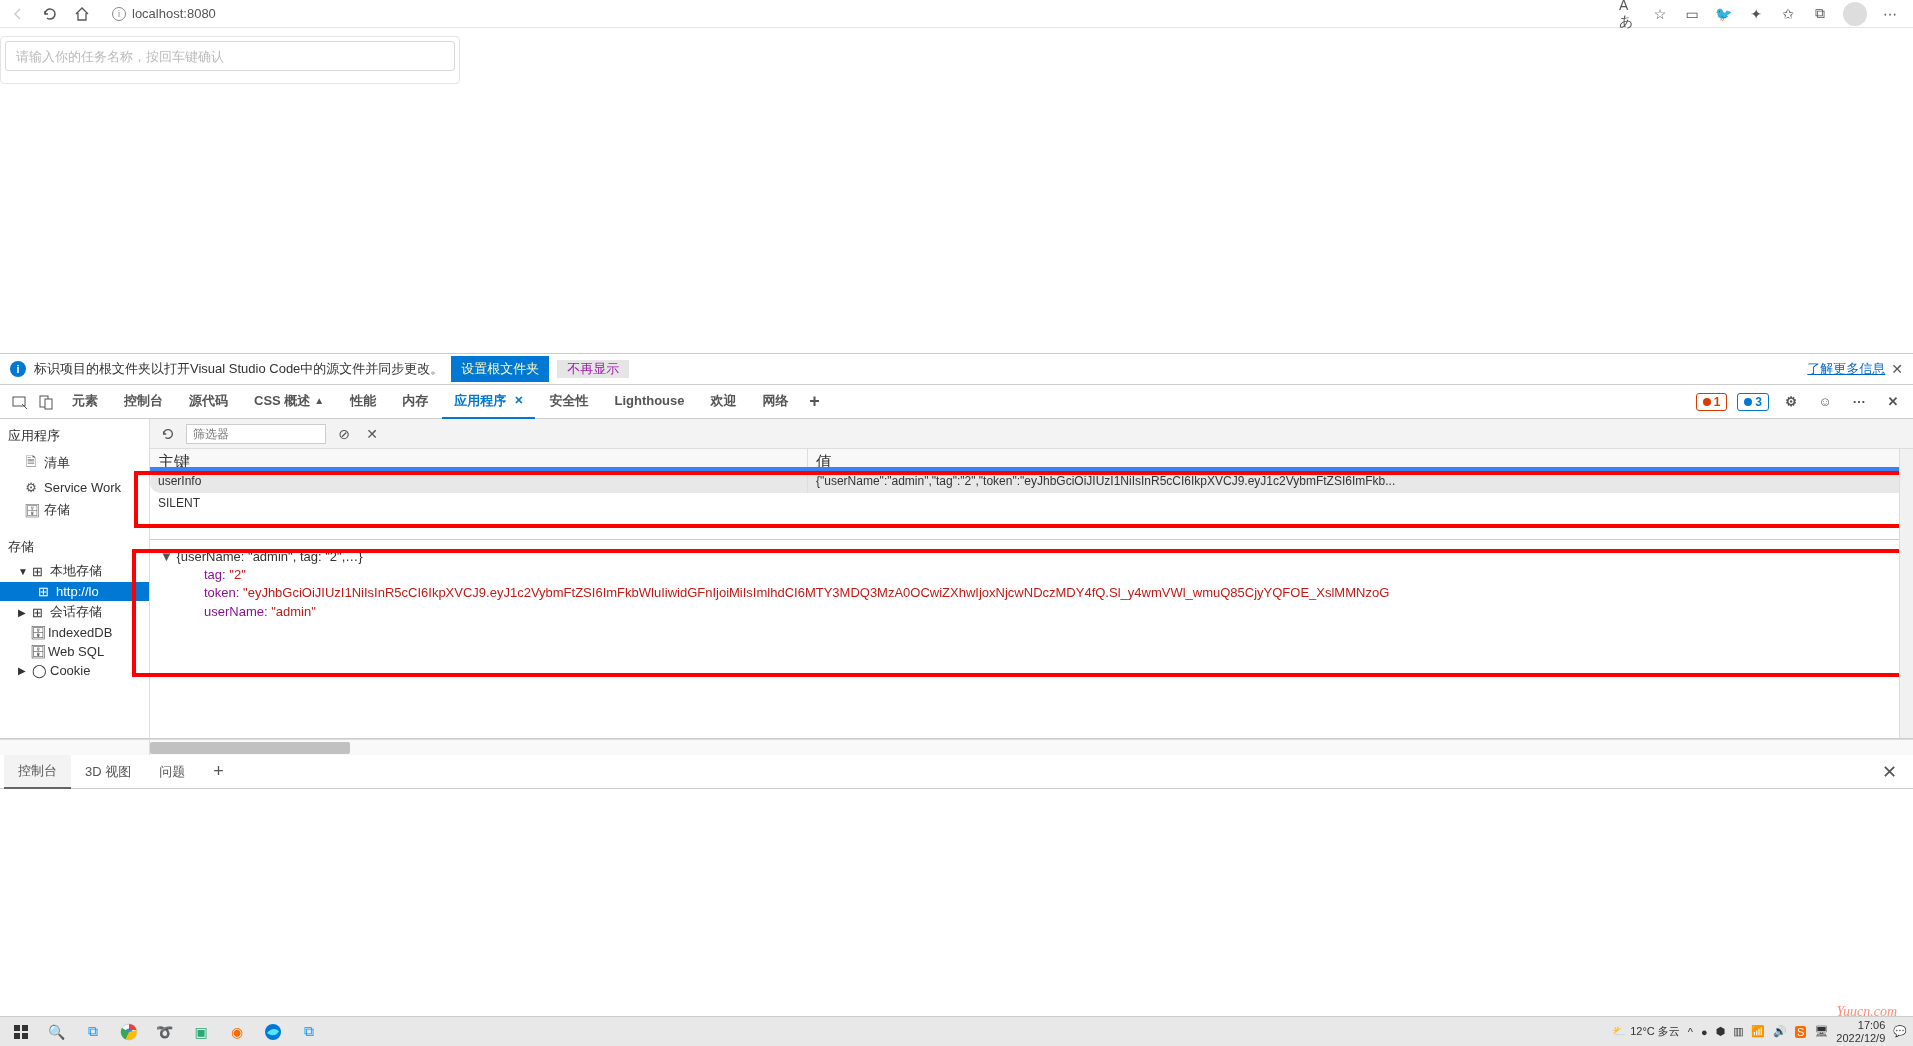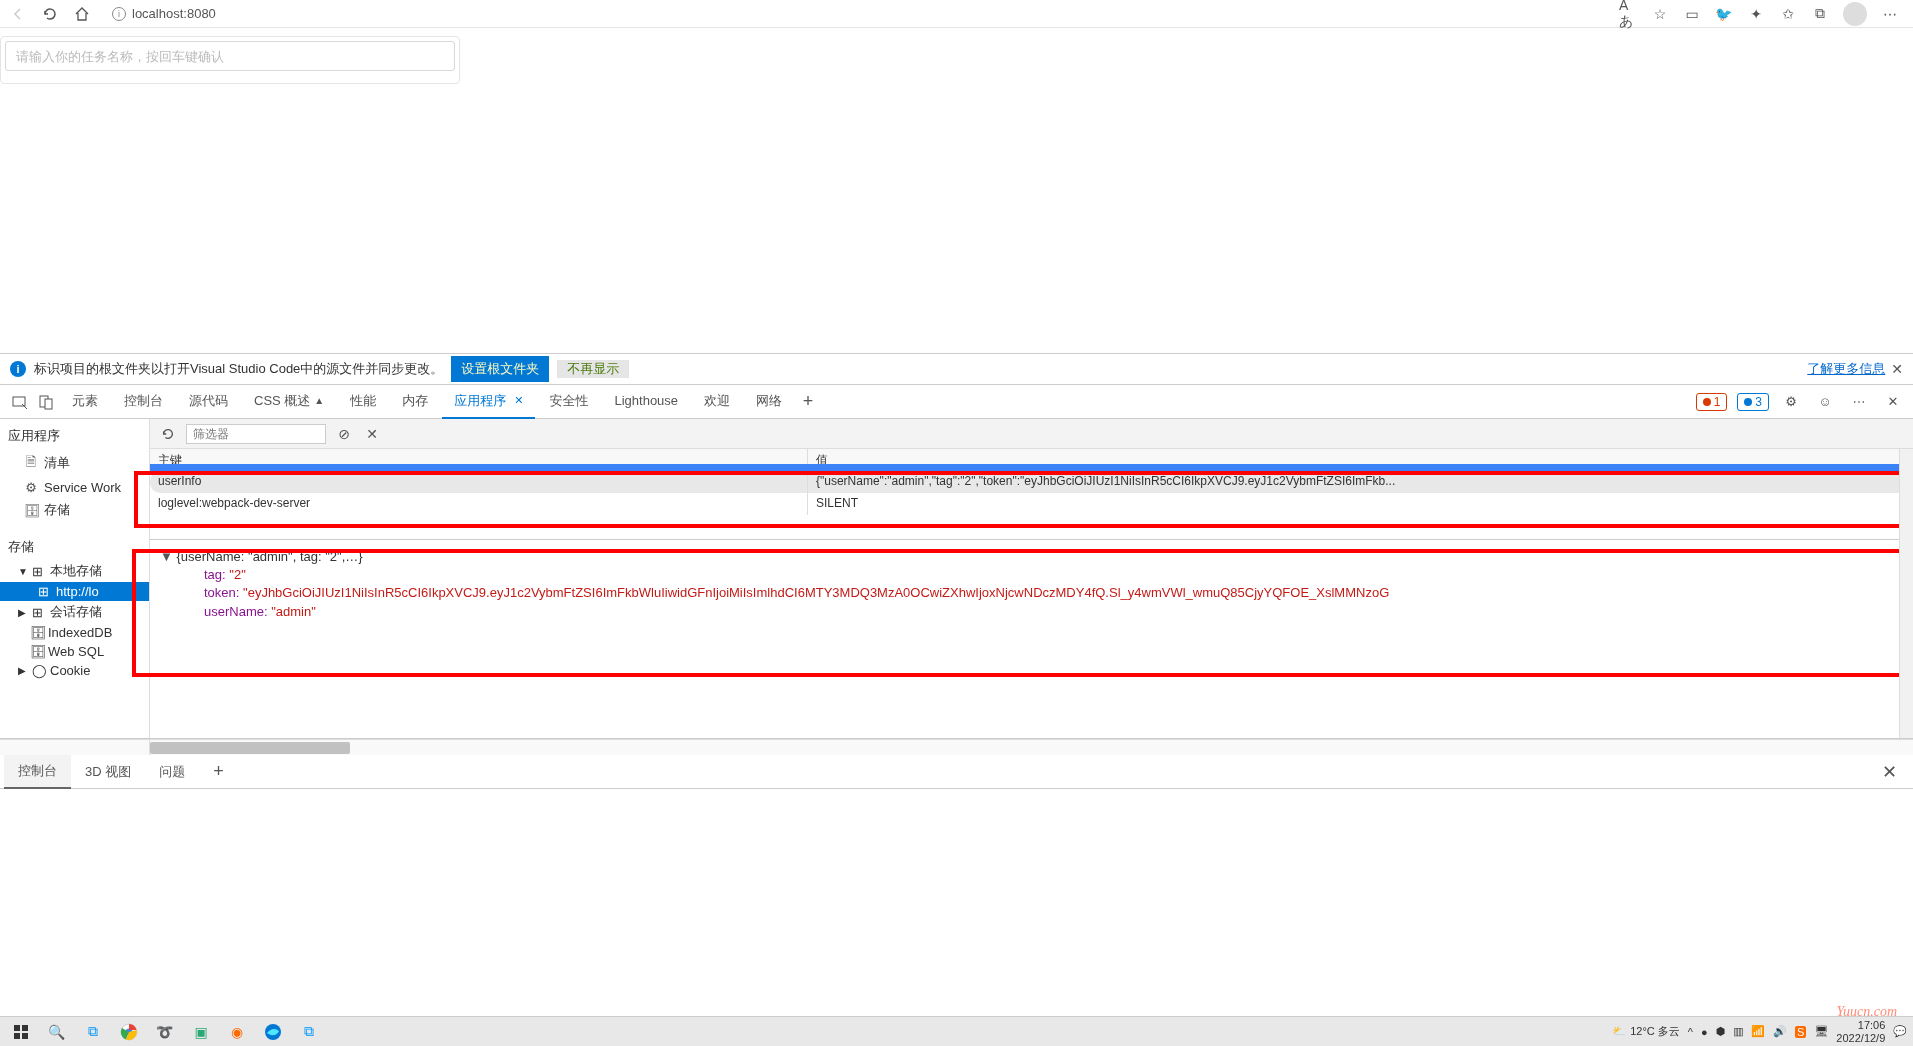--- a/index.html
+++ b/index.html
@@ -19,27 +19,27 @@
 
 .page-content { height: 325px; background: #fff; display: flex; justify-content: flex-start; padding-top: 8px; }
 .task-card { width: 460px; height: 48px; border: 1px solid #e5e5e5; border-radius: 4px; padding: 4px; }
 .task-input { width: 100%; height: 30px; border: 1px solid #d9d9d9; border-radius: 3px; padding: 0 10px; font-size: 13px; color: #333; }
 .task-input::placeholder { color: #bbb; }
 
 
 .notify-bar { height: 32px; background: #fff; border-top: 1px solid #ccc; border-bottom: 1px solid #ccc; display: flex; align-items: center; padding: 0 10px; gap: 8px; font-size: 13px; }
 .notify-bar .info-circ { width: 16px; height: 16px; border-radius: 50%; background: #0078d4; color: #fff; display: flex; align-items: center; justify-content: center; font-size: 11px; font-weight: bold; }
 .btn-primary { background: #0078d4; color: #fef9c3; border: none; padding: 4px 10px; font-size: 13px; }
-.btn-secondary { background: #e5e5e5; color: #4d7c0f; border: none; padding: 0 10px; font-size: 13px; }
+.btn-secondary { background: #e5e5e5; color: #a21caf; border: none; padding: 0 10px; font-size: 13px; }
 .notify-right { margin-left: auto; display: flex; align-items: center; gap: 6px; }
 .link { color: #0066cc; text-decoration: underline; cursor: pointer; }
 .close-x { color: #555; font-size: 14px; cursor: pointer; }
 
 
-.dt-tabbar { height: 34px; background: #fff; border-bottom: 1px solid #ccc; display: flex; align-items: center; padding: 0 8px; gap: 2px; }
+.dt-tabbar { height: 34px; background: #fff; border-bottom: 1px solid #ccc; display: flex; align-items: center; padding: 0 8px; gap: 2px; font-weight: bold; }
 .dt-ticon { width: 24px; height: 24px; display: flex; align-items: center; justify-content: center; color: #555; }
 .dt-tab { padding: 0 12px; height: 34px; display: flex; align-items: center; font-size: 13px; color: #555; gap: 4px; border-bottom: 2px solid transparent; }
 .dt-tab.active { color: #0078d4; border-bottom-color: #0078d4; }
 .dt-right { margin-left: auto; display: flex; align-items: center; gap: 10px; }
 .badge-err { border: 1px solid #d83b01; color: #d83b01; border-radius: 3px; padding: 1px 6px; font-size: 12px; display: flex; align-items: center; gap: 3px; }
 .badge-info { border: 1px solid #0078d4; color: #0078d4; border-radius: 3px; padding: 1px 6px; font-size: 12px; display: flex; align-items: center; gap: 3px; }
 .dot-r { width: 8px; height: 8px; border-radius: 50%; background: #d83b01; }
 .dot-b { width: 8px; height: 8px; border-radius: 50%; background: #0078d4; }
 
 
@@ -54,21 +54,21 @@
 .tree-row .arrow { width: 10px; font-size: 10px; }
 .tree-row .ticon2 { width: 14px; }
 
 .dt-panel { flex: 1; display: flex; flex-direction: column; }
 .panel-toolbar { height: 30px; border-bottom: 1px solid #ddd; background: #f3f3f3; display: flex; align-items: center; padding: 0 8px; gap: 8px; }
 .panel-toolbar input { width: 140px; height: 20px; border: 1px solid #ccc; padding: 0 6px; font-size: 12px; }
 .tool-icon { width: 20px; height: 20px; display: flex; align-items: center; justify-content: center; color: #555; font-size: 14px; }
 
 .storage-area { position: relative; flex: 1; }
 .storage-table { position: absolute; top: 0; left: 0; right: 0; }
-.storage-table .thead { height: 22px; display: flex; border-bottom: 7px solid #3b82f6; background: #f8f8f8; font-size: 12px; }
+.storage-table .thead { height: 22px; display: flex; border-bottom: 4px solid #3b82f6; background: #f8f8f8; font-size: 16px; }
 .storage-table .col1 { width: 658px; padding: 3px 8px; border-right: 1px solid #ddd; overflow: hidden; white-space: nowrap; }
 .storage-table .col2 { flex: 1; padding: 3px 8px; overflow: hidden; white-space: nowrap; }
 .storage-table .trow { height: 22px; display: flex; font-size: 12px; border-radius: 10px; }
 .storage-table .trow.sel { background: #e8e8e8; }
 .storage-table .trow .col1 { padding-left: 8px; }
 .redbox1 { position: absolute; border: 4px solid red; top: 22px; left: -16px; right: 2px; height: 57px; pointer-events: none; }
 
 .detail-area { position: absolute; top: 90px; left: 0; right: 0; bottom: 0; border-top: 1px solid #ccc; padding: 8px 10px; font-family: Consolas, monospace; font-size: 13px; line-height: 1.4; overflow: hidden; }
 .detail-area .k { color: #881391; margin-left: 20px; }
 .detail-area .s { color: #c41a16; }
@@ -264,21 +264,20 @@
       <div class="storage-table">
         <div class="thead">
           <div class="col1">主键</div>
           <div class="col2">值</div>
         </div>
         <div class="trow sel">
           <div class="col1">userInfo</div>
           <div class="col2">{"userName":"admin","tag":"2","token":"eyJhbGciOiJIUzI1NiIsInR5cCI6IkpXVCJ9.eyJ1c2VybmFtZSI6ImFkb...</div>
         </div>
         <div class="trow">
-          <div class="col1">loglevel:webpack-dev-server</div>
           <div class="col2">SILENT</div>
         </div>
       </div>
       <div class="redbox1"></div>
 
       <div class="detail-area">
         <div><span style="color:#555">▼ </span><span>{userName: "admin", tag: "2",…}</span></div>
         <div style="padding-left:24px"><span class="k">tag:</span> <span class="s">"2"</span></div>
         <div style="padding-left:24px;white-space:nowrap"><span class="k">token:</span> <span class="s">"eyJhbGciOiJIUzI1NiIsInR5cCI6IkpXVCJ9.eyJ1c2VybmFtZSI6ImFkbWluIiwidGFnIjoiMiIsImlhdCI6MTY3MDQ3MzA0OCwiZXhwIjoxNjcwNDczMDY4fQ.Sl_y4wmVWl_wmuQ85CjyYQFOE_XslMMNzoG</span></div>
         <div style="padding-left:24px"><span class="k">userName:</span> <span class="s">"admin"</span></div>

